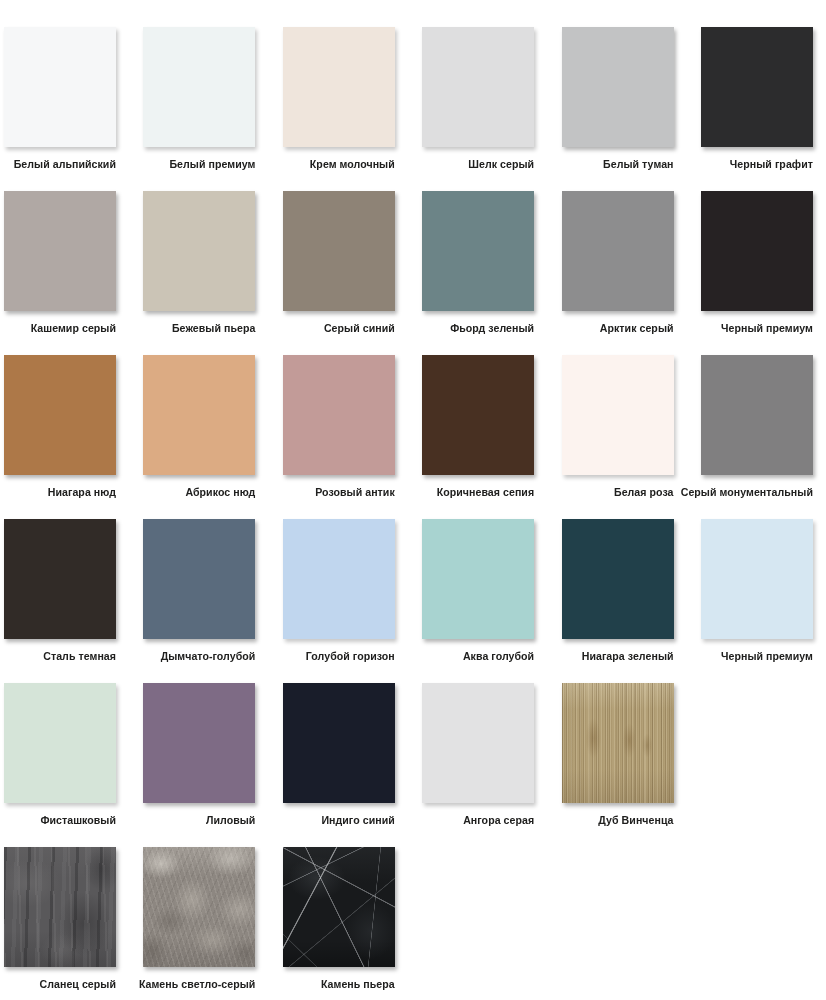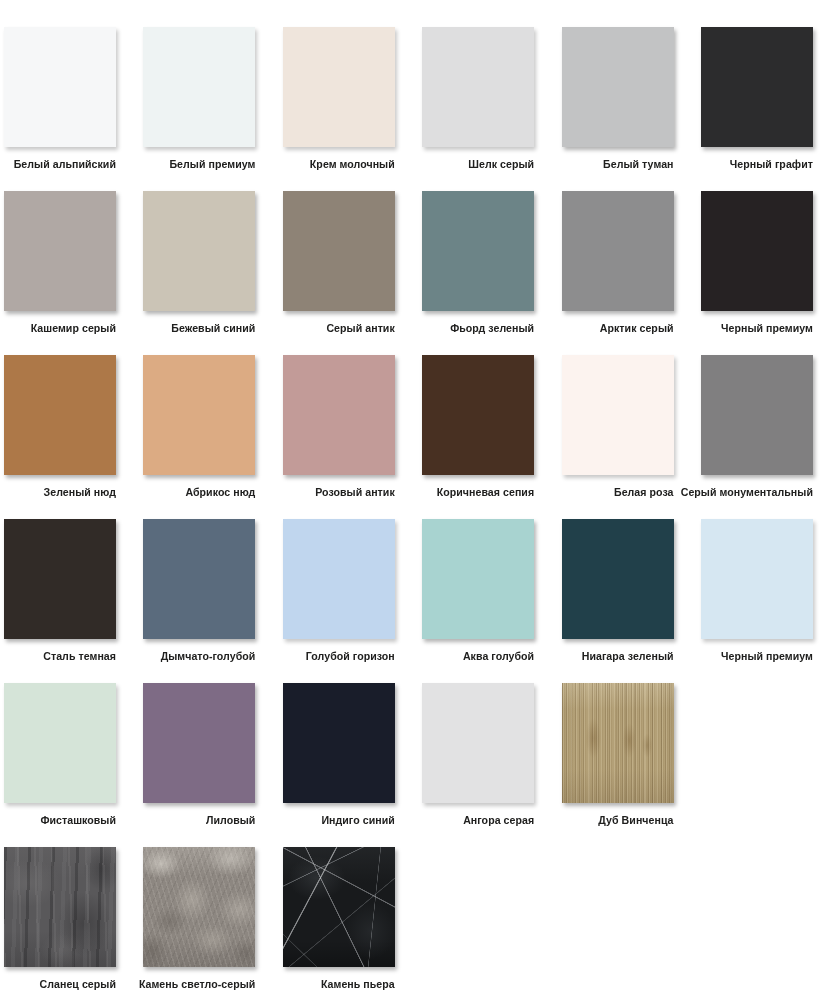--- a/index.html
+++ b/index.html
@@ -170,43 +170,43 @@
         <div class="swatch-label">Черный графит</div>
       </div>
     </div>
     <div class="swatch-row">
       <div class="swatch-cell">
         <div class="swatch-tile" style="background-color: rgb(176, 168, 164);"></div>
         <div class="swatch-label">Кашемир серый</div>
       </div>
       <div class="swatch-cell">
         <div class="swatch-tile" style="background-color: rgb(203, 196, 182);"></div>
-        <div class="swatch-label">Бежевый синий</div>
+        <div class="swatch-label">Бежевый пьера</div>
       </div>
       <div class="swatch-cell">
         <div class="swatch-tile" style="background-color: rgb(142, 131, 118);"></div>
-        <div class="swatch-label">Серый антик</div>
+        <div class="swatch-label">Серый синий</div>
       </div>
       <div class="swatch-cell">
         <div class="swatch-tile" style="background-color: rgb(108, 132, 135);"></div>
         <div class="swatch-label">Фьорд зеленый</div>
       </div>
       <div class="swatch-cell">
         <div class="swatch-tile" style="background-color: rgb(141, 141, 142);"></div>
         <div class="swatch-label">Арктик серый</div>
       </div>
       <div class="swatch-cell">
         <div class="swatch-tile" style="background-color: rgb(38, 34, 35);"></div>
         <div class="swatch-label">Черный премиум</div>
       </div>
     </div>
     <div class="swatch-row">
       <div class="swatch-cell">
         <div class="swatch-tile" style="background-color: rgb(173, 120, 72);"></div>
-        <div class="swatch-label">Зеленый нюд</div>
+        <div class="swatch-label">Ниагара нюд</div>
       </div>
       <div class="swatch-cell">
         <div class="swatch-tile" style="background-color: rgb(220, 171, 131);"></div>
         <div class="swatch-label">Абрикос нюд</div>
       </div>
       <div class="swatch-cell">
         <div class="swatch-tile" style="background-color: rgb(194, 155, 152);"></div>
         <div class="swatch-label">Розовый антик</div>
       </div>
       <div class="swatch-cell">

